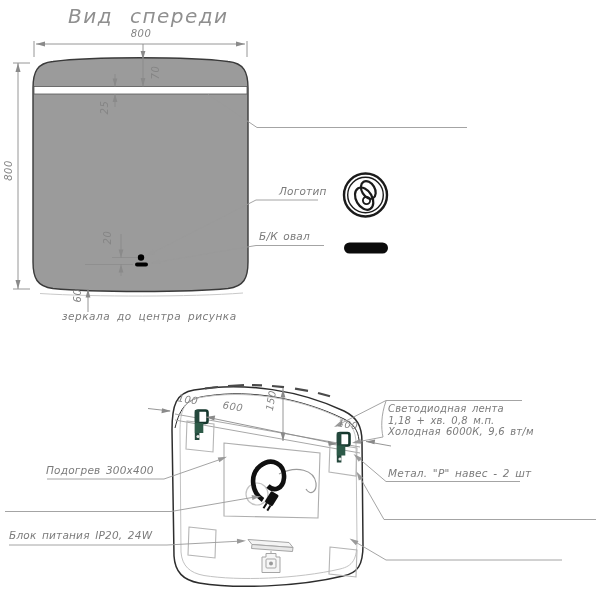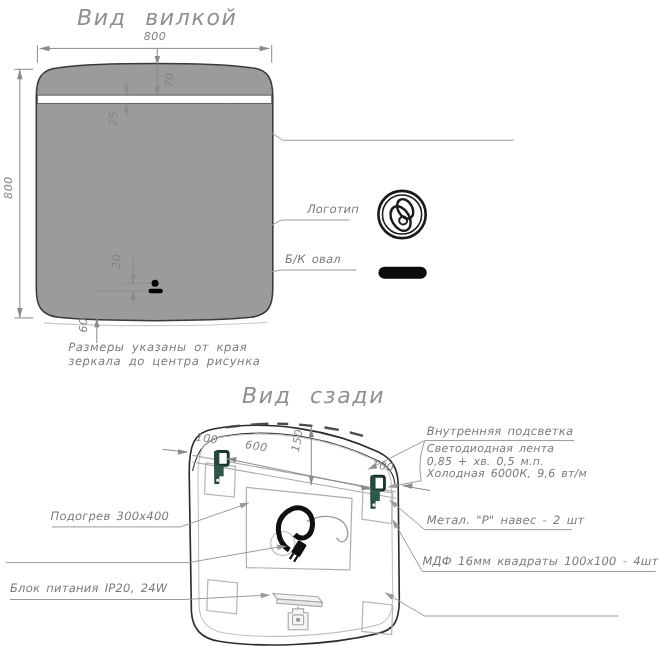--- a/index.html
+++ b/index.html
@@ -174,49 +174,45 @@
     <polygon points="227,456.8 219.3,462.2 217.7,457.4" fill="#9a9a9a" stroke="none"></polygon>
     <line x1="5" y1="511.5" x2="171" y2="511.5"></line>
     <path d="M171,511.5 L252,497.5"></path>
     <polygon points="261,496.5 252.4,499.9 251.6,495.1" fill="#9a9a9a" stroke="none"></polygon>
     <line x1="9" y1="545" x2="167" y2="545"></line>
     <path d="M167,545 L237,541.3"></path>
     <polygon points="246,540.8 237.1,543.8 236.9,538.8" fill="#9a9a9a" stroke="none"></polygon>
   </g>
 </svg>
 
-<div class="txt title" style="left:68px; top:4px; width:150px;">Вид вилкой</div>
+<div class="txt title" style="left:68px; top:4px; width:150px;">Вид спереди</div>
 
 <div class="txt dim" style="left:116px; top:28px; width:50px;">800</div>
 <div class="txt dim vert" style="left:-8px; top:165px; width:32px;">800</div>
 <div class="txt dim vert" style="left:142px; top:67px; width:26px;">70</div>
 <div class="txt dim vert" style="left:91px; top:102px; width:26px;">25</div>
 <div class="txt dim vert" style="left:94px; top:232px; width:26px;">20</div>
 <div class="txt dim vert" style="left:64px; top:290px; width:26px;">60</div>
 
 <div class="txt lab" style="left:259px; top:185px;margin-left:20px;">Логотип</div>
 <div class="txt lab" style="left:259px; top:230px;font-style:italic;">Б/К овал</div>
 
 <div class="txt note" style="left:62px; top:310px;">
-  <div>Размеры указаны от края</div>
   <div>зеркала до центра рисунка</div>
 </div>
 
-<div class="txt title" style="left:220px; top:347px; width:125px;">Вид сзади</div>
 
 <div class="txt dim rot10" style="left:174px; top:394px; width:28px;">100</div>
 <div class="txt dim rot10" style="left:218px; top:401px; width:30px;">600</div>
 <div class="txt dim rot80" style="left:257px; top:395px; width:28px;">150</div>
 <div class="txt dim rot10" style="left:334px; top:419px; width:28px;">100</div>
 
 <div class="txt lab" style="left:46px; top:464px;">Подогрев 300x400</div>
 <div class="txt lab" style="left:9px; top:529px;font-style:italic;">Блок питания IP20, 24W</div>
 
-<div class="txt lab" style="left:388px; top:386px;">Внутренняя подсветка</div>
 <div class="txt lab ledblock" style="left:388px; top:403px; font-size:10px;">
   <div>Светодиодная лента</div>
-  <div>0,85 + хв. 0,5 м.п.</div>
+  <div>1,18 + хв. 0,8 м.п.</div>
   <div>Холодная 6000К, 9,6 вт/м</div>
 </div>
 <div class="txt lab" style="left:388px; top:467px;">Метал. "Р" навес - 2 шт</div>
-<div class="txt lab" style="left:384px; top:505px;">МДФ 16мм квадраты 100x100 - 4шт</div>
 
 </div>
 
 </body></html>

